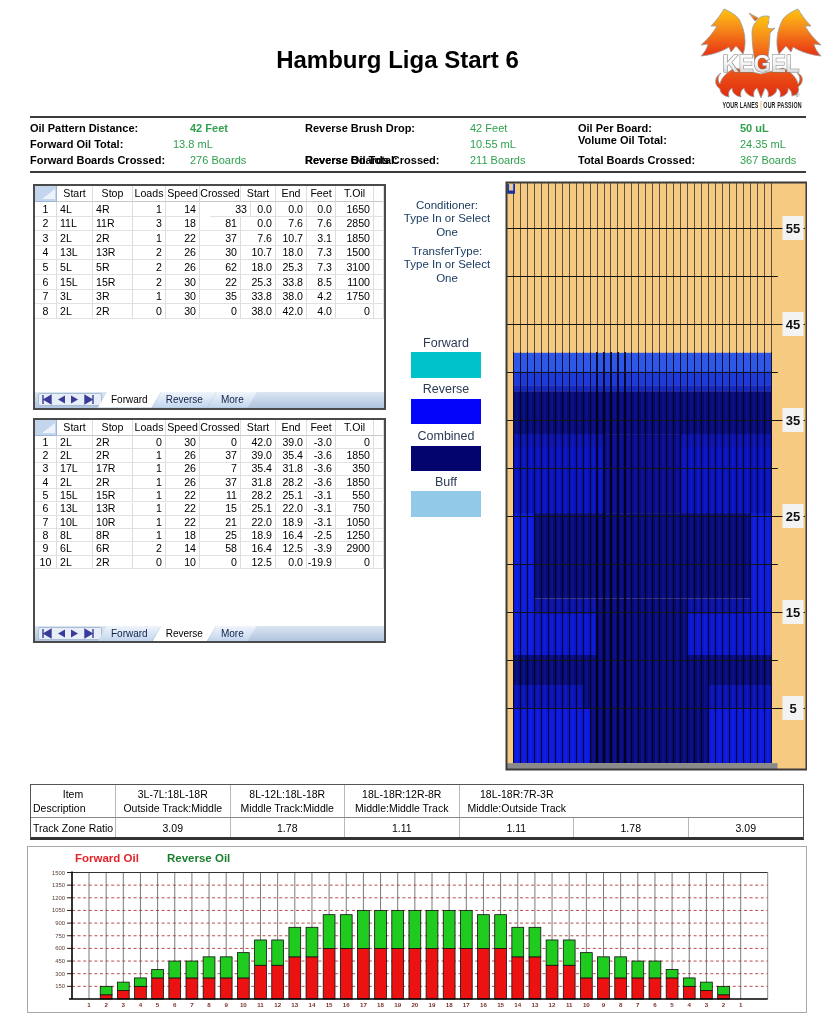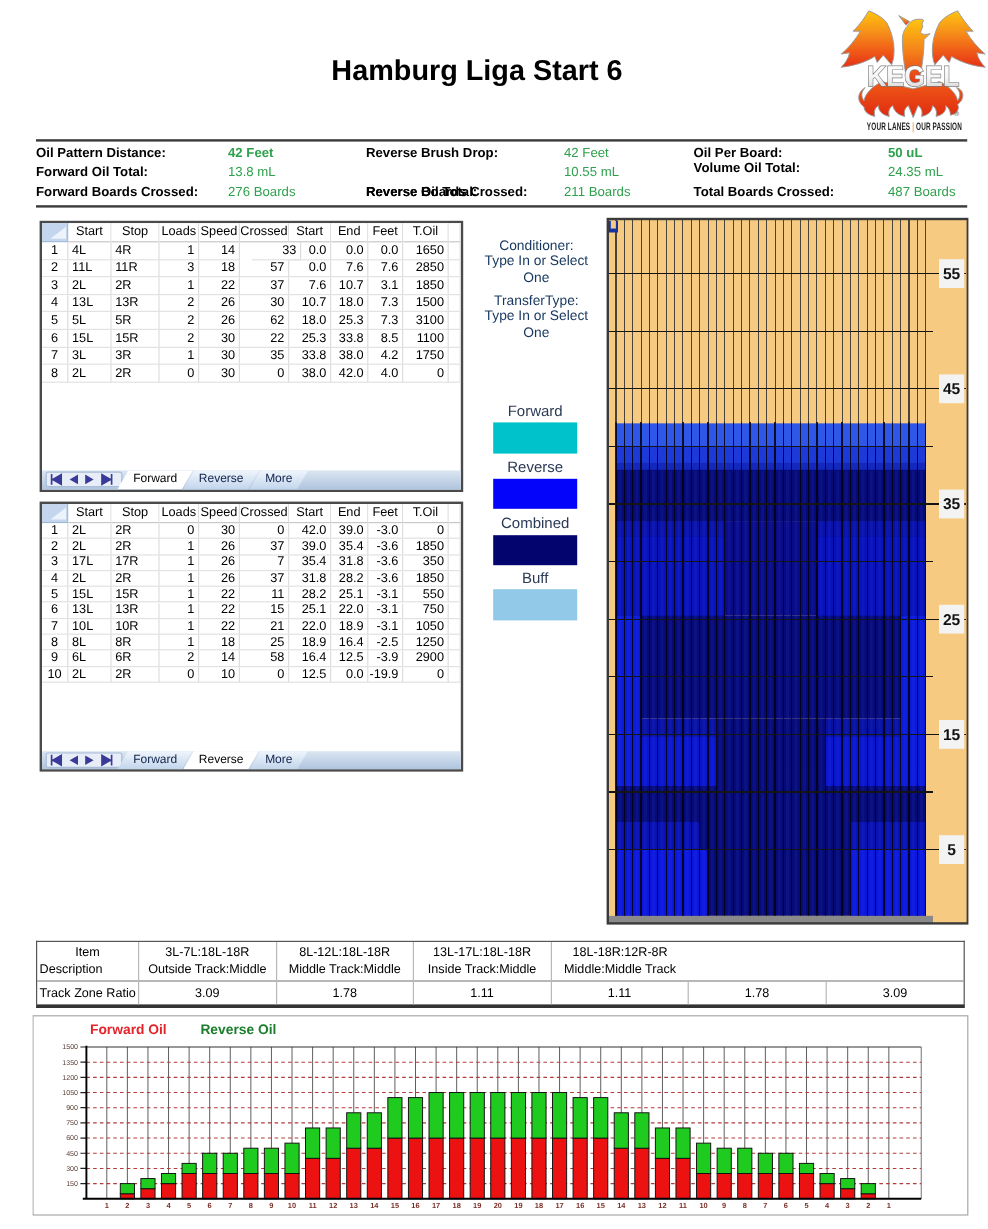--- a/index.html
+++ b/index.html
@@ -70,31 +70,31 @@
       </g>
 </svg>
 <div class="info">
 <div class="lab" style="left:0px;top:4px">Oil Pattern Distance:</div>
 <div class="val b" style="left:160px;top:4px">42 Feet</div>
 <div class="lab" style="left:275px;top:4px">Reverse Brush Drop:</div>
 <div class="val" style="left:440px;top:4px">42 Feet</div>
 <div class="lab" style="left:548px;top:4px">Oil Per Board:</div>
 <div class="val b" style="left:710px;top:4px">50 uL</div>
 <div class="lab" style="left:0px;top:20px">Forward Oil Total:</div>
-<div class="val" style="left:160px;top:20px">13.8 mL</div>
+<div class="val" style="left:143px;top:20px">13.8 mL</div>
 <div class="lab" style="left:275px;top:36px">Reverse Oil Total:</div>
 <div class="val" style="left:440px;top:20px">10.55 mL</div>
 <div class="lab" style="left:548px;top:16px">Volume Oil Total:</div>
 <div class="val" style="left:710px;top:20px">24.35 mL</div>
 <div class="lab" style="left:0px;top:36px">Forward Boards Crossed:</div>
 <div class="val" style="left:160px;top:36px">276 Boards</div>
 <div class="lab" style="left:275px;top:36px">Reverse Boards Crossed:</div>
 <div class="val" style="left:440px;top:36px">211 Boards</div>
 <div class="lab" style="left:548px;top:36px">Total Boards Crossed:</div>
-<div class="val" style="left:710px;top:36px">487 Boards</div>
+<div class="val" style="left:710px;top:36px">367 Boards</div>
 </div>
 <div class="grid" style="left:33px;top:184px;width:353px;height:225.5px">
 <div class="ghead" style="height:16px">
 <div class="gc corner" style="left:0;width:22px;height:16px">
           <svg width="23" height="16">
             <path d="M20 3 L20 13 L7 13 Z" fill="#EDF3FA"></path>
           </svg>
         </div>
 <div class="gc gh" style="left:22px;width:36px;height:16px">Start</div>
 <div class="gc gh" style="left:58px;width:40px;height:16px">Stop</div>
@@ -119,21 +119,21 @@
 <div class="gc gr" style="left:272px;width:29px;height:14.6px">0.0</div>
 <div class="gc gr" style="left:301px;width:38px;height:14.6px">1650</div>
 <div class="gc" style="left:339px;width:10px;height:14.6px"></div>
 </div>
 <div class="grow" style="top:30.6px;height:14.6px">
 <div class="gc rn" style="left:0;width:22px;height:14.6px">2</div>
 <div class="gc gl" style="left:22px;width:36px;height:14.6px">11L</div>
 <div class="gc gl" style="left:58px;width:40px;height:14.6px">11R</div>
 <div class="gc gr" style="left:98px;width:33px;height:14.6px">3</div>
 <div class="gc gr" style="left:131px;width:34px;height:14.6px">18</div>
-<div class="gc gr" style="left:165px;width:41px;height:14.6px">57</div>
+<div class="gc gr" style="left:165px;width:41px;height:14.6px">81</div>
 <div class="gc gr" style="left:206px;width:35px;height:14.6px">0.0</div>
 <div class="gc gr" style="left:241px;width:31px;height:14.6px">7.6</div>
 <div class="gc gr" style="left:272px;width:29px;height:14.6px">7.6</div>
 <div class="gc gr" style="left:301px;width:38px;height:14.6px">2850</div>
 <div class="gc" style="left:339px;width:10px;height:14.6px"></div>
 </div>
 <div class="grow" style="top:45.2px;height:14.6px">
 <div class="gc rn" style="left:0;width:22px;height:14.6px">3</div>
 <div class="gc gl" style="left:22px;width:36px;height:14.6px">2L</div>
 <div class="gc gl" style="left:58px;width:40px;height:14.6px">2R</div>
@@ -451,26 +451,26 @@
         </div>
 <div class="rc">
           <div>3L-7L:18L-18R</div>
           <div>Outside Track:Middle</div>
         </div>
 <div class="rc">
           <div>8L-12L:18L-18R</div>
           <div>Middle Track:Middle</div>
         </div>
 <div class="rc">
-          <div>13L-17L:18L-18R</div>
-          <div>Inside Track:Middle</div>
+          <div>18L-18R:12R-8R</div>
+          <div>Middle:Middle Track</div>
         </div>
 <div class="rc">
-          <div>18L-18R:12R-8R</div>
-          <div>Middle:Middle Track</div>
+          <div>18L-18R:7R-3R</div>
+          <div>Middle:Outside Track</div>
         </div>
 </div>
 <div class="rrow rd">
 <div class="rc rc0" style="text-align:left">Track Zone Ratio</div>
 <div class="rc">3.09</div>
 <div class="rc">1.78</div>
 <div class="rc">1.11</div>
 <div class="rc">1.11</div>
 <div class="rc">1.78</div>
 <div class="rc">3.09</div>

